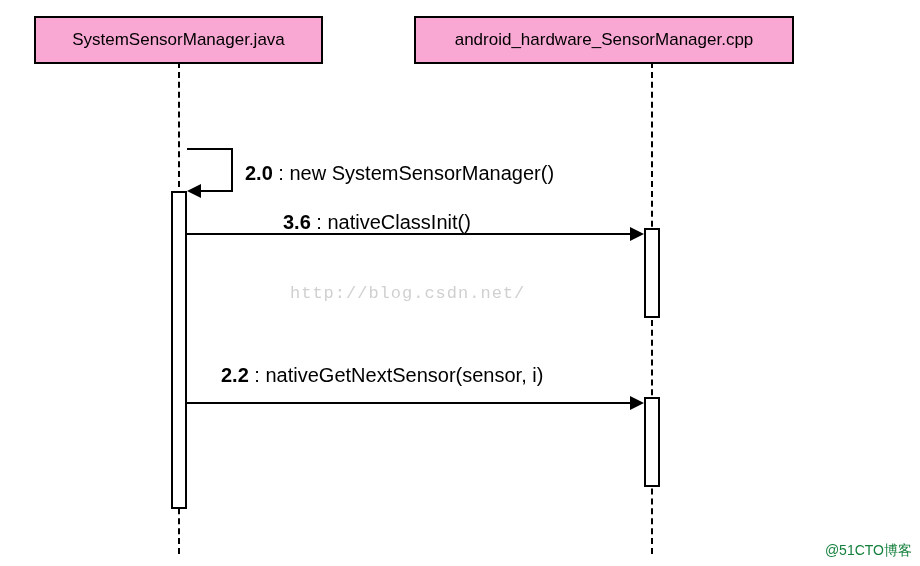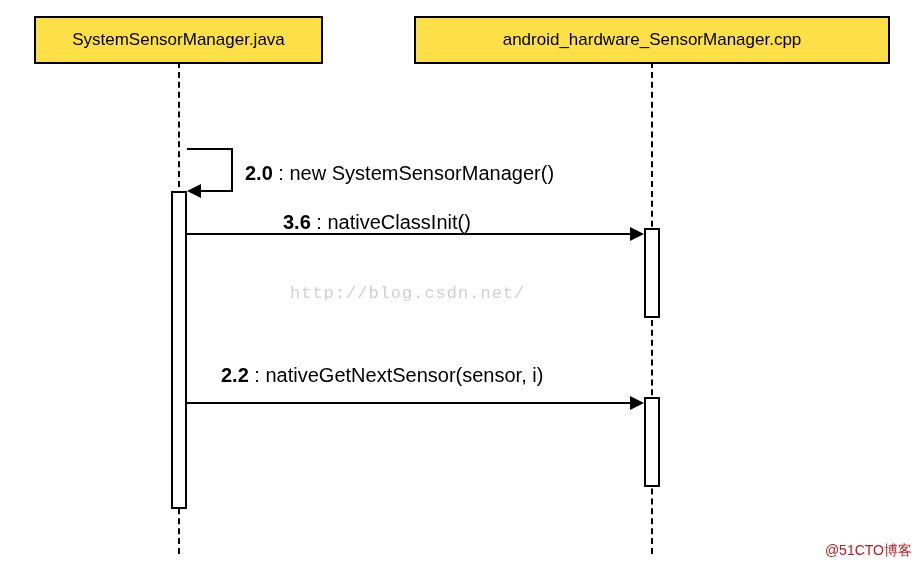--- a/index.html
+++ b/index.html
@@ -6,21 +6,21 @@
     body {
       width: 920px;
       height: 566px;
       background: #ffffff;
       font-family: Arial, Helvetica, sans-serif;
       position: relative;
     }
     .participant-box {
       position: absolute;
       border: 2px solid #000;
-      background: #fde047;
+      background: #f9a8d4;
       padding: 12px 18px;
       font-size: 17px;
       text-align: center;
       white-space: nowrap;
     }
     .lifeline {
       position: absolute;
       border-left: 2px dashed #000;
       width: 0;
     }
@@ -59,42 +59,42 @@
     .watermark-center {
       position: absolute;
       color: #d0d0d0;
       font-size: 17px;
       font-family: "Courier New", monospace;
       letter-spacing: 1px;
       text-align: right;
     }
     .watermark-corner {
       position: absolute;
-      color: #b91c1c;
+      color: #15803d;
       font-size: 14px;
     }
     .self-call-segment-h {
       position: absolute;
       height: 2px;
       background: #000;
     }
     .self-call-segment-v {
       position: absolute;
       width: 2px;
       background: #000;
     }
   </style>
 </head>
 <body>
 
 <div class="participant-box" style="left:34px; top:16px; width:289px;">
   <span>SystemSensorManager.java</span>
 </div>
 
-<div class="participant-box" style="left:414px; top:16px; width:476px;">
+<div class="participant-box" style="left:414px; top:16px; width:380px;">
   <span>android_hardware_SensorManager.cpp</span>
 </div>
 
 <div class="lifeline" style="left:178px; top:62px; height:492px;"></div>
 <div class="lifeline" style="left:651px; top:62px; height:492px;"></div>
 
 <div class="activation" style="left:171px; top:191px; height:318px;"></div>
 
 <div class="activation" style="left:644px; top:228px; height:90px;"></div>
 

